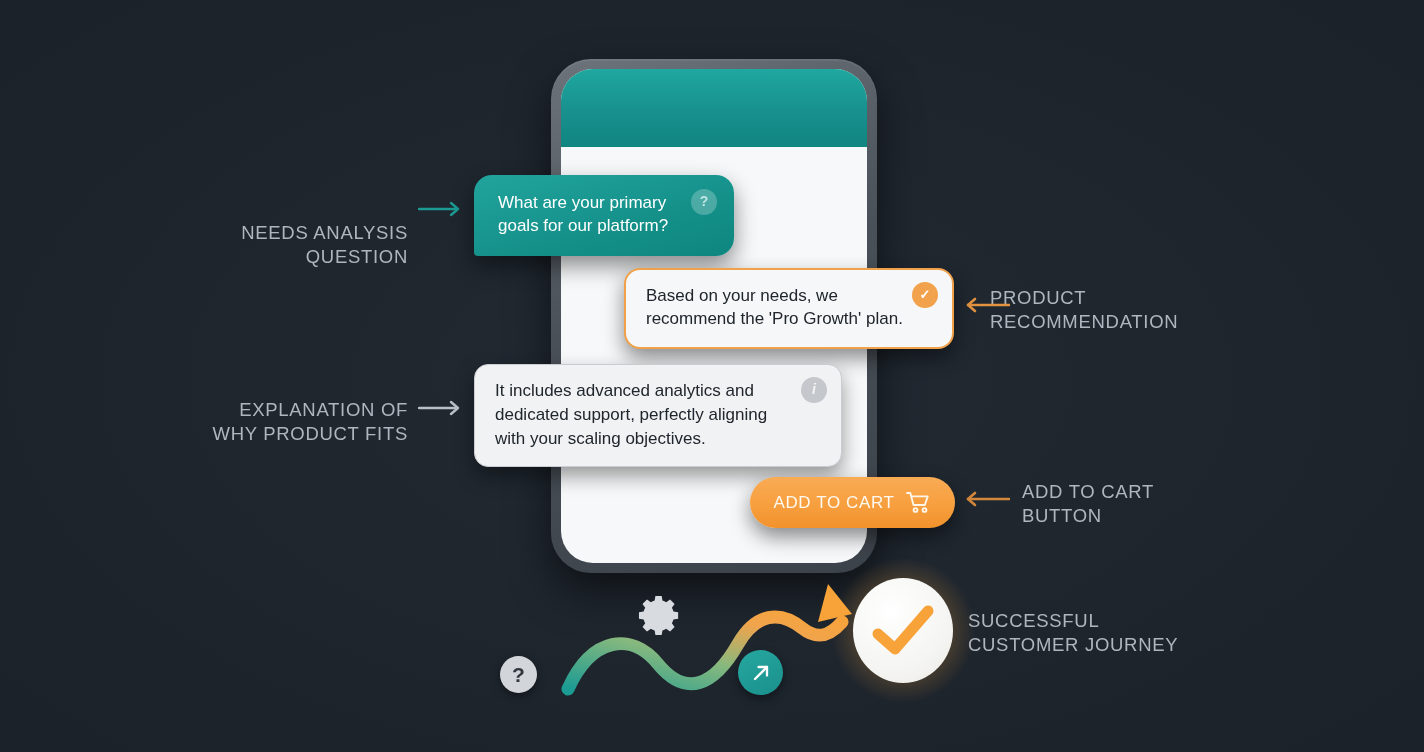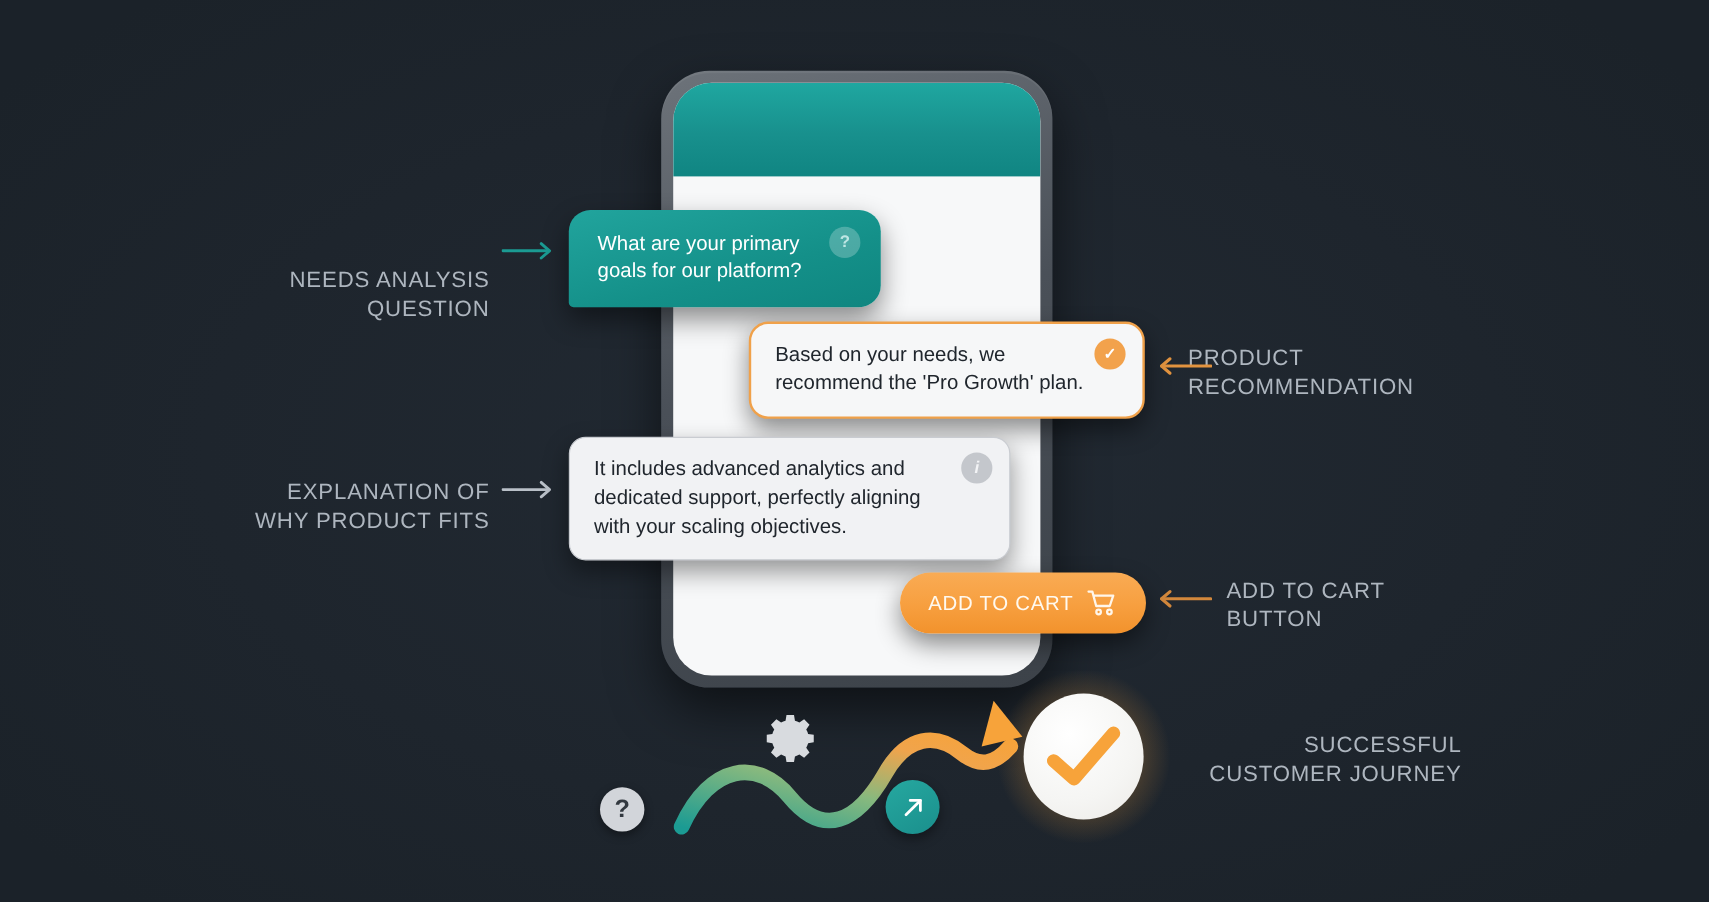--- a/index.html
+++ b/index.html
@@ -117,21 +117,21 @@
     line-height:1.28;
     white-space:pre-line;
   }
   .anno-left { text-align:right;margin-top:29px; }
   .anno-right{ text-align:left; }
 
   .anno-needs { left:180px; top:192px; width:228px; }
   .anno-expl  { left:180px; top:369px; width:228px; }
   .anno-rec   { left:990px; top:286px; width:230px; }
   .anno-cart  { left:1022px; top:480px; width:230px; }
-  .anno-succ  { left:968px; top:609px; width:250px;text-align:right; }
+  .anno-succ  { left:968px; top:609px; width:250px; }
 
   
   .arrow { position:absolute; }
   .arrow-needs { left:418px; top:200px; }
   .arrow-expl  { left:418px; top:399px; }
   .arrow-rec   { left:962px; top:296px; }
   .arrow-cart  { left:962px; top:490px; }
 
   
   .journey { position:absolute; left:480px; top:566px; width:520px; height:150px; }

